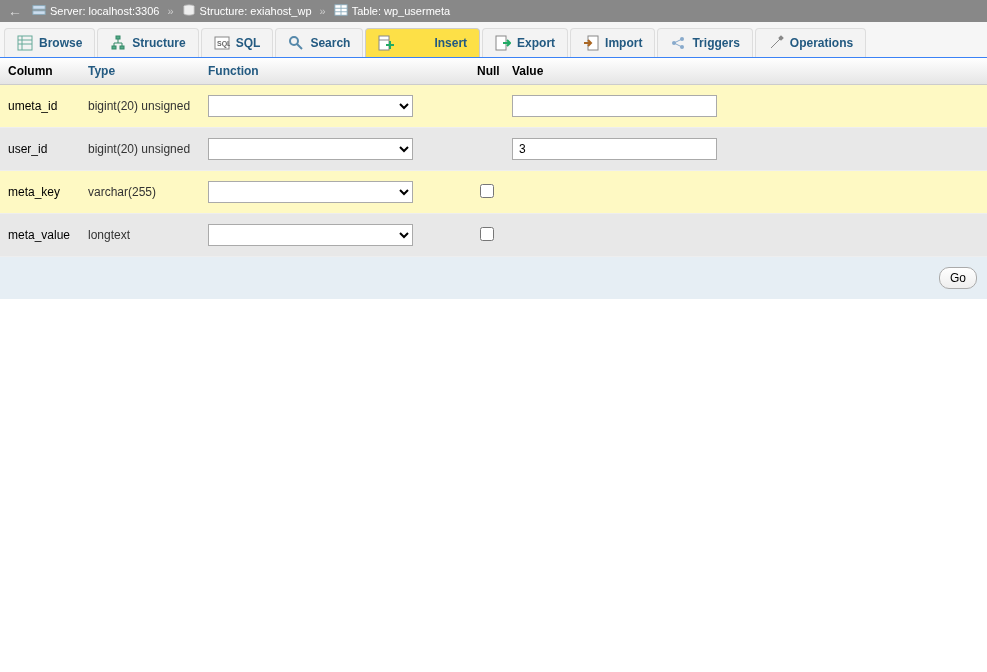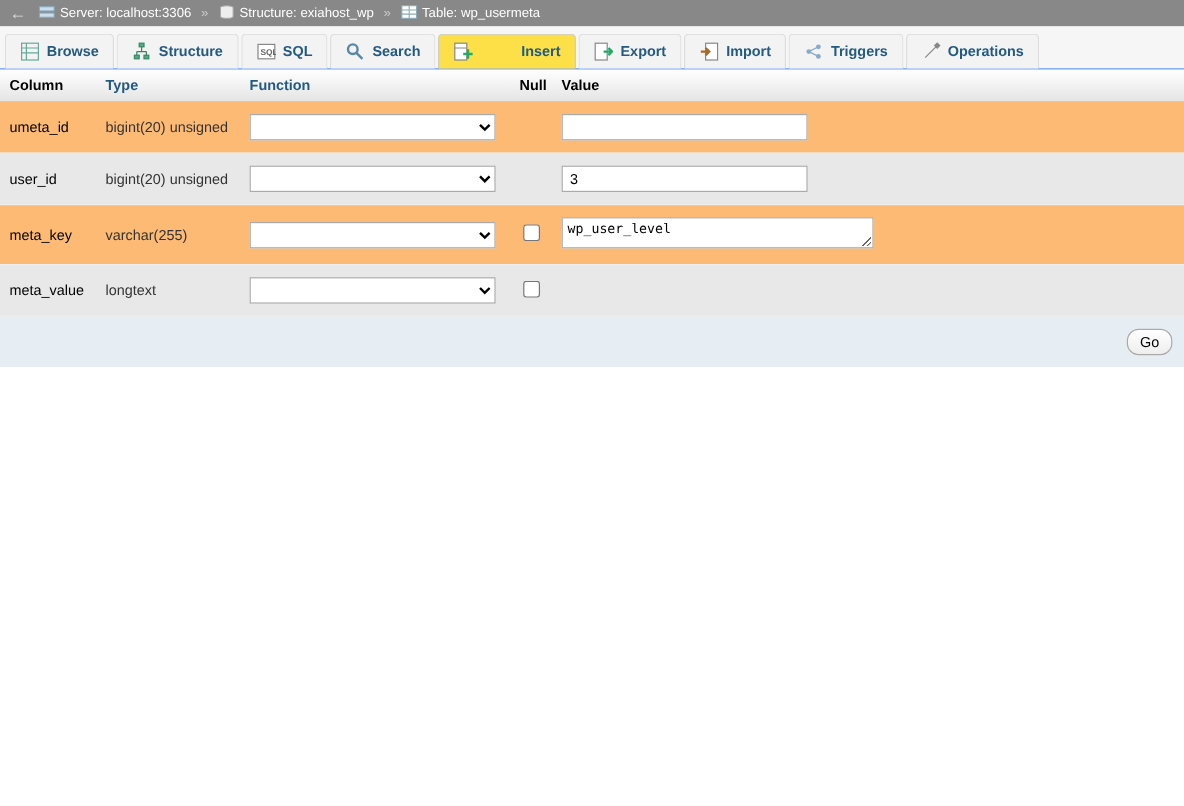--- a/index.html
+++ b/index.html
@@ -60,31 +60,31 @@
   border-bottom: 1px solid #ccc;
   padding: 6px 0;
   font-weight: bold;
   color: #235a81;
 }
 .thead > div { padding: 0 8px; }
 
 .col-column { width: 80px; color: #000; }
 .col-type { width: 120px; }
 .col-function { width: 225px; }
-.col-null { width: 35px; text-align: center; }
+.col-null { width: 35px; text-align: center; margin-left: 44px; }
 .col-value { flex: 1; }
 
 
 .row {
   display: flex;
   align-items: center;
   padding: 10px 0;
   border-bottom: 1px solid #eee;
 }
-.row.odd { background: #fdba74; }
+.row.odd { background: #fef9c3; }
 .row.even { background: #e8e8e8; }
 .row .cell { padding: 0 8px; font-size: 12px; }
 
 .cell.col-column { color: #000; }
 .cell.col-type { color: #333; }
 
 select.func-select {
   width: 205px;
   height: 22px;
   border: 1px solid #aaa;
@@ -311,23 +311,20 @@
 
 <div class="row odd">
   <div class="cell col-column">meta_key</div>
   <div class="cell col-type">varchar(255)</div>
   <div class="cell col-function">
     <select class="func-select"></select>
   </div>
   <div class="cell col-null">
     <input type="checkbox" class="null-check" style="">
   </div>
-  <div class="cell col-value">
-    <textarea class="value-textarea-sm" style="">wp_user_level</textarea>
-  </div>
 </div>
 
 <div class="row even row-tall">
   <div class="cell col-column">meta_value</div>
   <div class="cell col-type" style="text-align:left">longtext</div>
   <div class="cell col-function">
     <select class="func-select"></select>
   </div>
   <div class="cell col-null">
     <input type="checkbox" class="null-check" style="">

